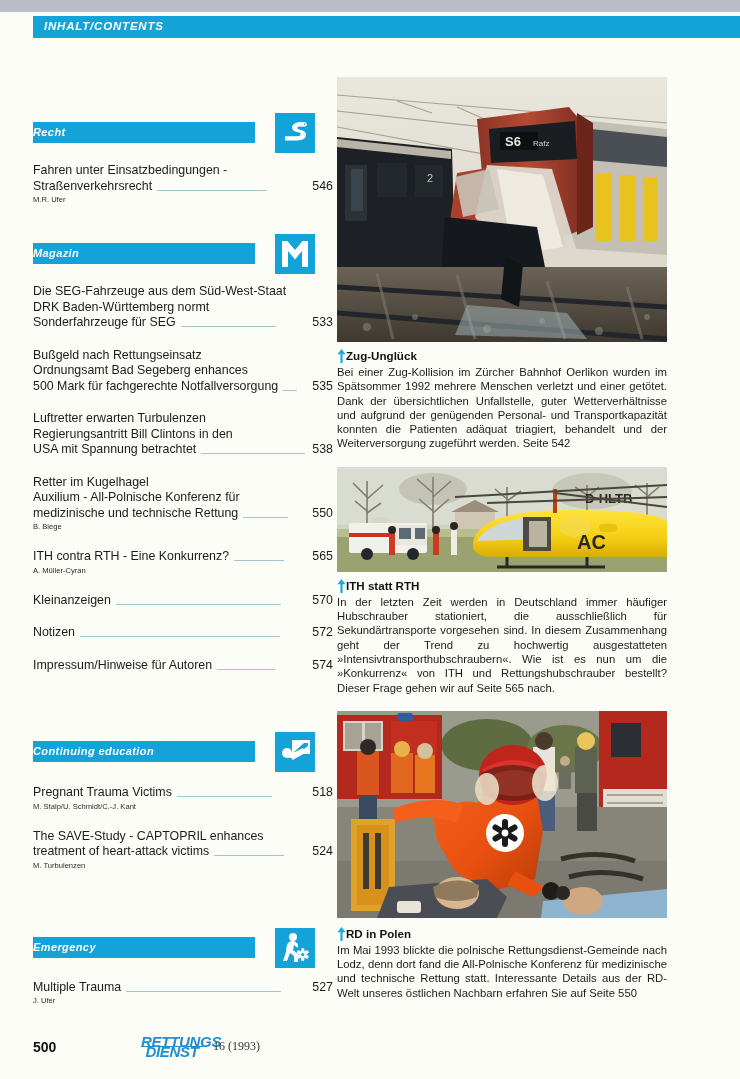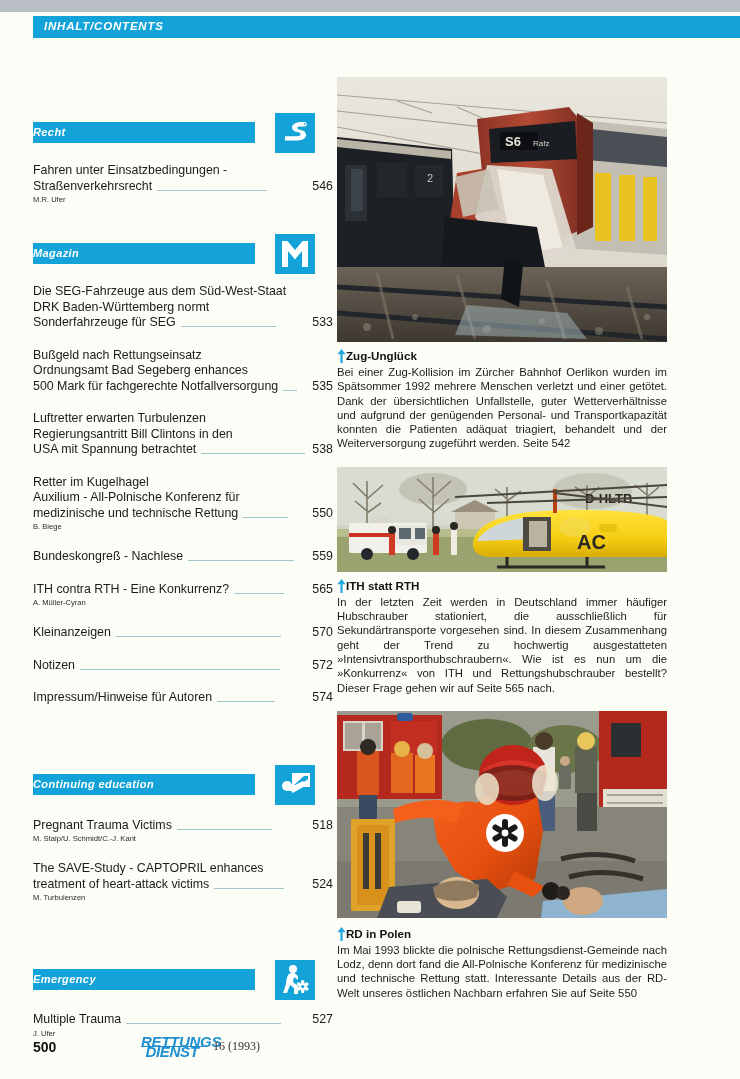--- a/index.html
+++ b/index.html
@@ -294,28 +294,20 @@
           <div class="entry-line">Retter im Kugelhagel</div>
           <div class="entry-line">Auxilium - All-Polnische Konferenz für</div>
           <div class="entry-line last">
             <span>medizinische und technische Rettung</span><span class="leader" style="width:45px;"></span>
             <span class="entry-page">550</span>
           </div>
           <div class="entry-author">B. Biege</div>
         </div>
       </div>
 
-      <div class="entry">
-        <div class="entry-lines">
-          <div class="entry-line last">
-            <span>Bundeskongreß - Nachlese</span><span class="leader" style="width:106px;"></span>
-            <span class="entry-page">559</span>
-          </div>
-        </div>
-      </div>
 
       <div class="entry">
         <div class="entry-lines">
           <div class="entry-line last">
             <span>ITH contra RTH - Eine Konkurrenz?</span><span class="leader" style="width:50px;"></span>
             <span class="entry-page">565</span>
           </div>
           <div class="entry-author">A. Müller-Cyran</div>
         </div>
       </div>

